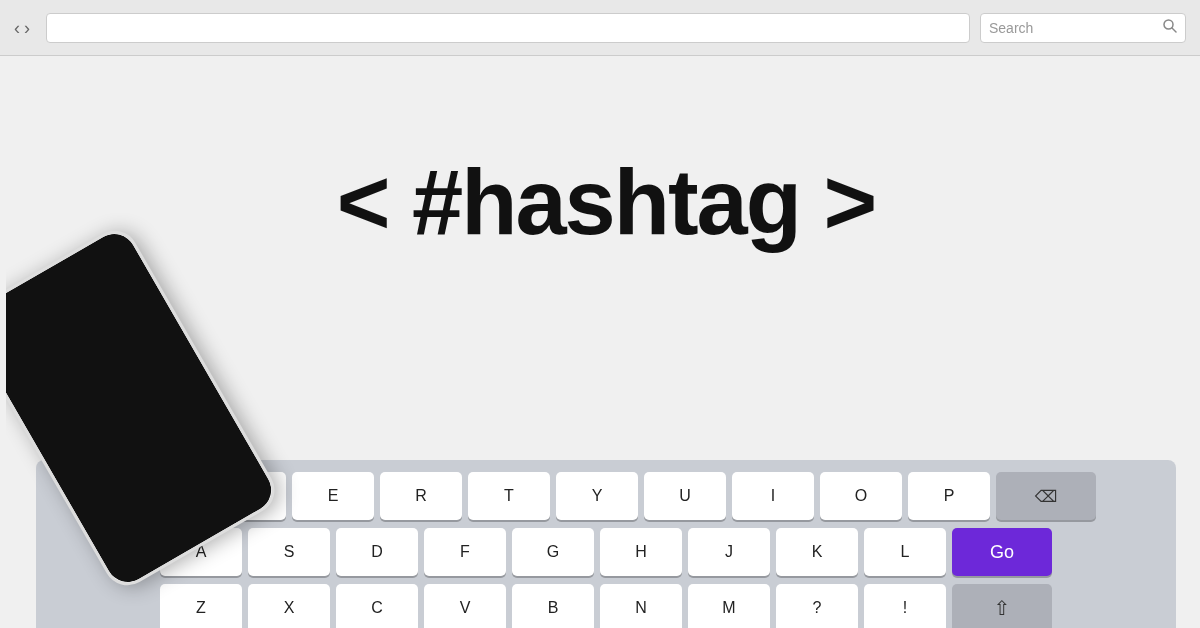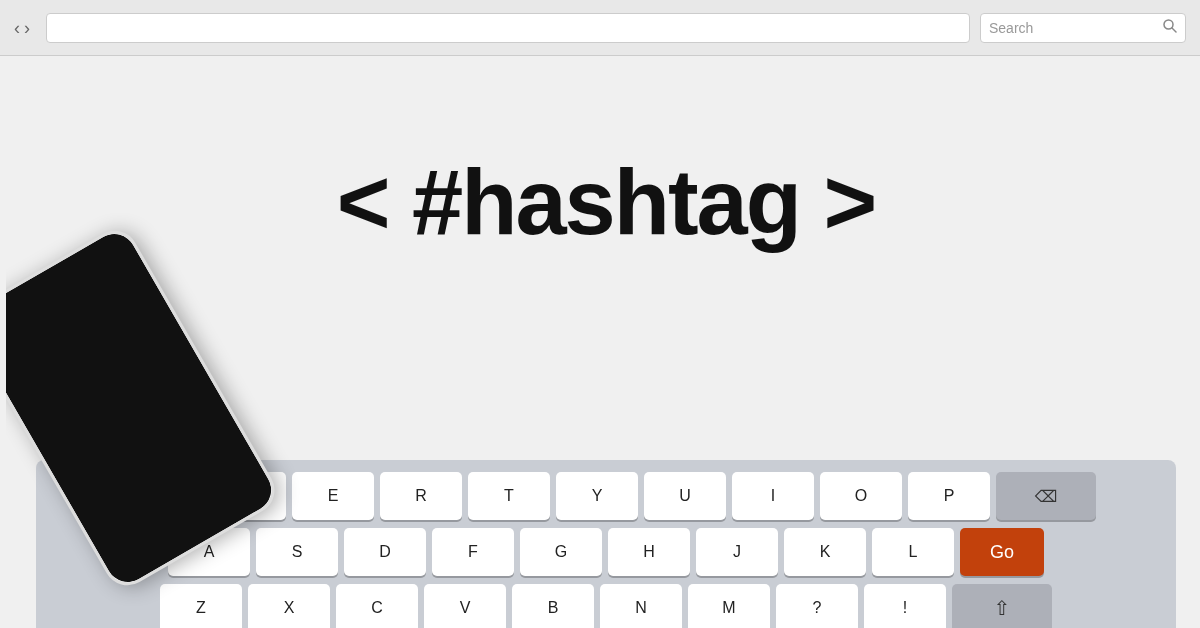--- a/index.html
+++ b/index.html
@@ -139,22 +139,22 @@
       width: 82px;
     }
 
     .key-backspace {
       width: 100px;
       background: #adb0b8;
       color: #333;
     }
 
     .key-go {
-      width: 84px;
-      background: #c2410c;
+      width: 100px;
+      background: #6d28d9;
       color: white;
       font-size: 18px;
       font-weight: 500;
     }
 
     .key-shift {
       width: 100px;
       background: #adb0b8;
       color: #333;
       font-size: 20px;

